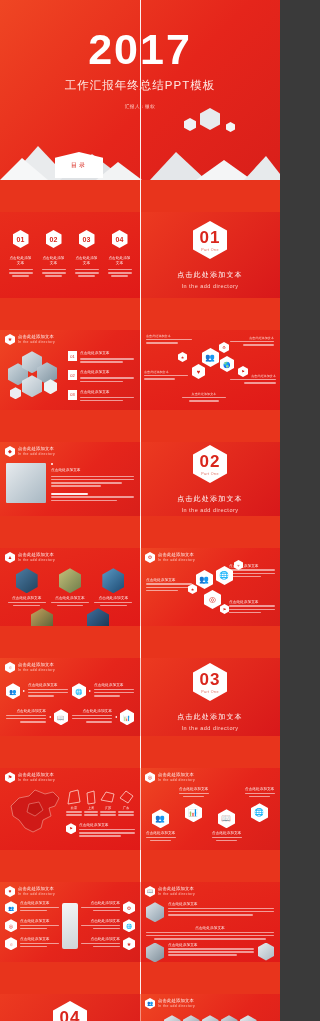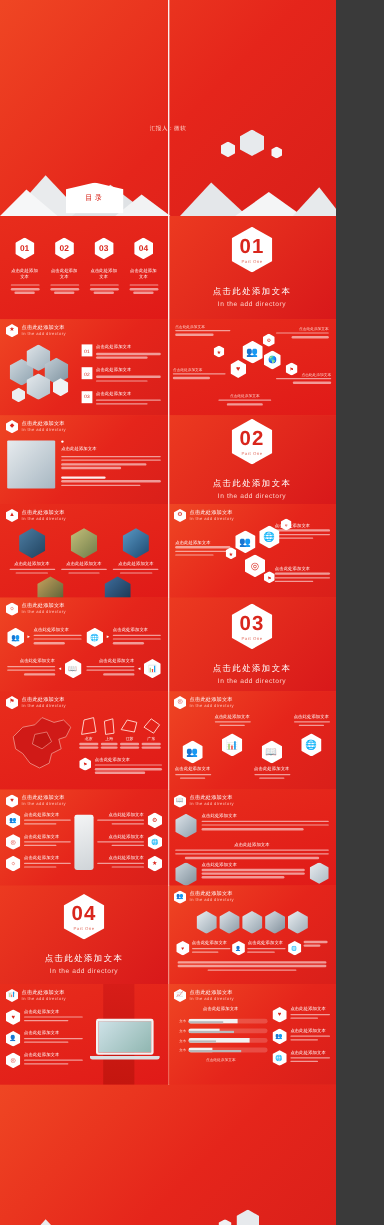--- a/index.html
+++ b/index.html
@@ -5,21 +5,21 @@
   html,body{margin:0;padding:0;background:#3a3a3a;}
   *{box-sizing:border-box;}
   body{width:280px;font-family:"Liberation Sans","DejaVu Sans",sans-serif;}
   .sheet{width:280px;position:relative;overflow:hidden;background:#e8341c;}
 
   
   .slide{position:relative;overflow:hidden;background:linear-gradient(135deg,#ef4623 0%,#e5251b 55%,#d91f1a 100%);}
   .slide.alt{background:linear-gradient(160deg,#e82d1c 0%,#e01a18 100%);}
   .slide.deep{background:linear-gradient(135deg,#ec3a20 0%,#d8181a 100%);}
   .row{display:flex;width:280px;}
-  .row > .slide{width:164px;}
+  .row > .slide{width:164px;margin-top:32px;}
   .divider-v{position:absolute;top:0;bottom:0;left:140px;width:1px;background:rgba(255,255,255,.25);}
 
   
   .cover{height:180px;}
   .closing{height:146px;}
   .bigyear{position:absolute;left:0;right:0;text-align:center;color:#fff;font-weight:bold;
            letter-spacing:2px;font-size:43px;line-height:1;font-family:"Liberation Sans",sans-serif;}
   .cover .bigyear{top:28px;}
   .closing .bigyear{top:22px;}
   .subtitle{position:absolute;left:0;right:0;text-align:center;color:#ffe9e4;font-size:11.5px;letter-spacing:1px;}
@@ -80,20 +80,22 @@
   
   .photo{background:linear-gradient(135deg,#cfd8de,#8fa3b0);}
   .device{background:#e9ecef;border-radius:2px;}
 </style>
 </head>
 <body>
 
 <div class="sheet">
 
   <div class="slide cover">
+    <div class="bigyear">2017</div>
+    <div class="subtitle">工作汇报年终总结PPT模板</div>
     <div class="presenter">汇报人：微软</div>
     <div class="mtn">
       <svg width="280" height="46" viewBox="0 0 280 46" preserveAspectRatio="none">
         <polygon points="8,46 38,12 70,46" fill="#e9ebed"></polygon>
         <polygon points="0,46 22,24 48,46" fill="#f6f7f8"></polygon>
         <polygon points="60,46 92,20 126,46" fill="#dfe2e5"></polygon>
         <polygon points="96,46 118,28 142,46" fill="#f2f3f4"></polygon>
         <polygon points="150,46 176,18 206,46" fill="#e4e7ea"></polygon>
         <polygon points="196,46 224,26 252,46" fill="#f4f5f6"></polygon>
         <polygon points="244,46 266,22 280,40 280,46" fill="#e7eaec"></polygon>

